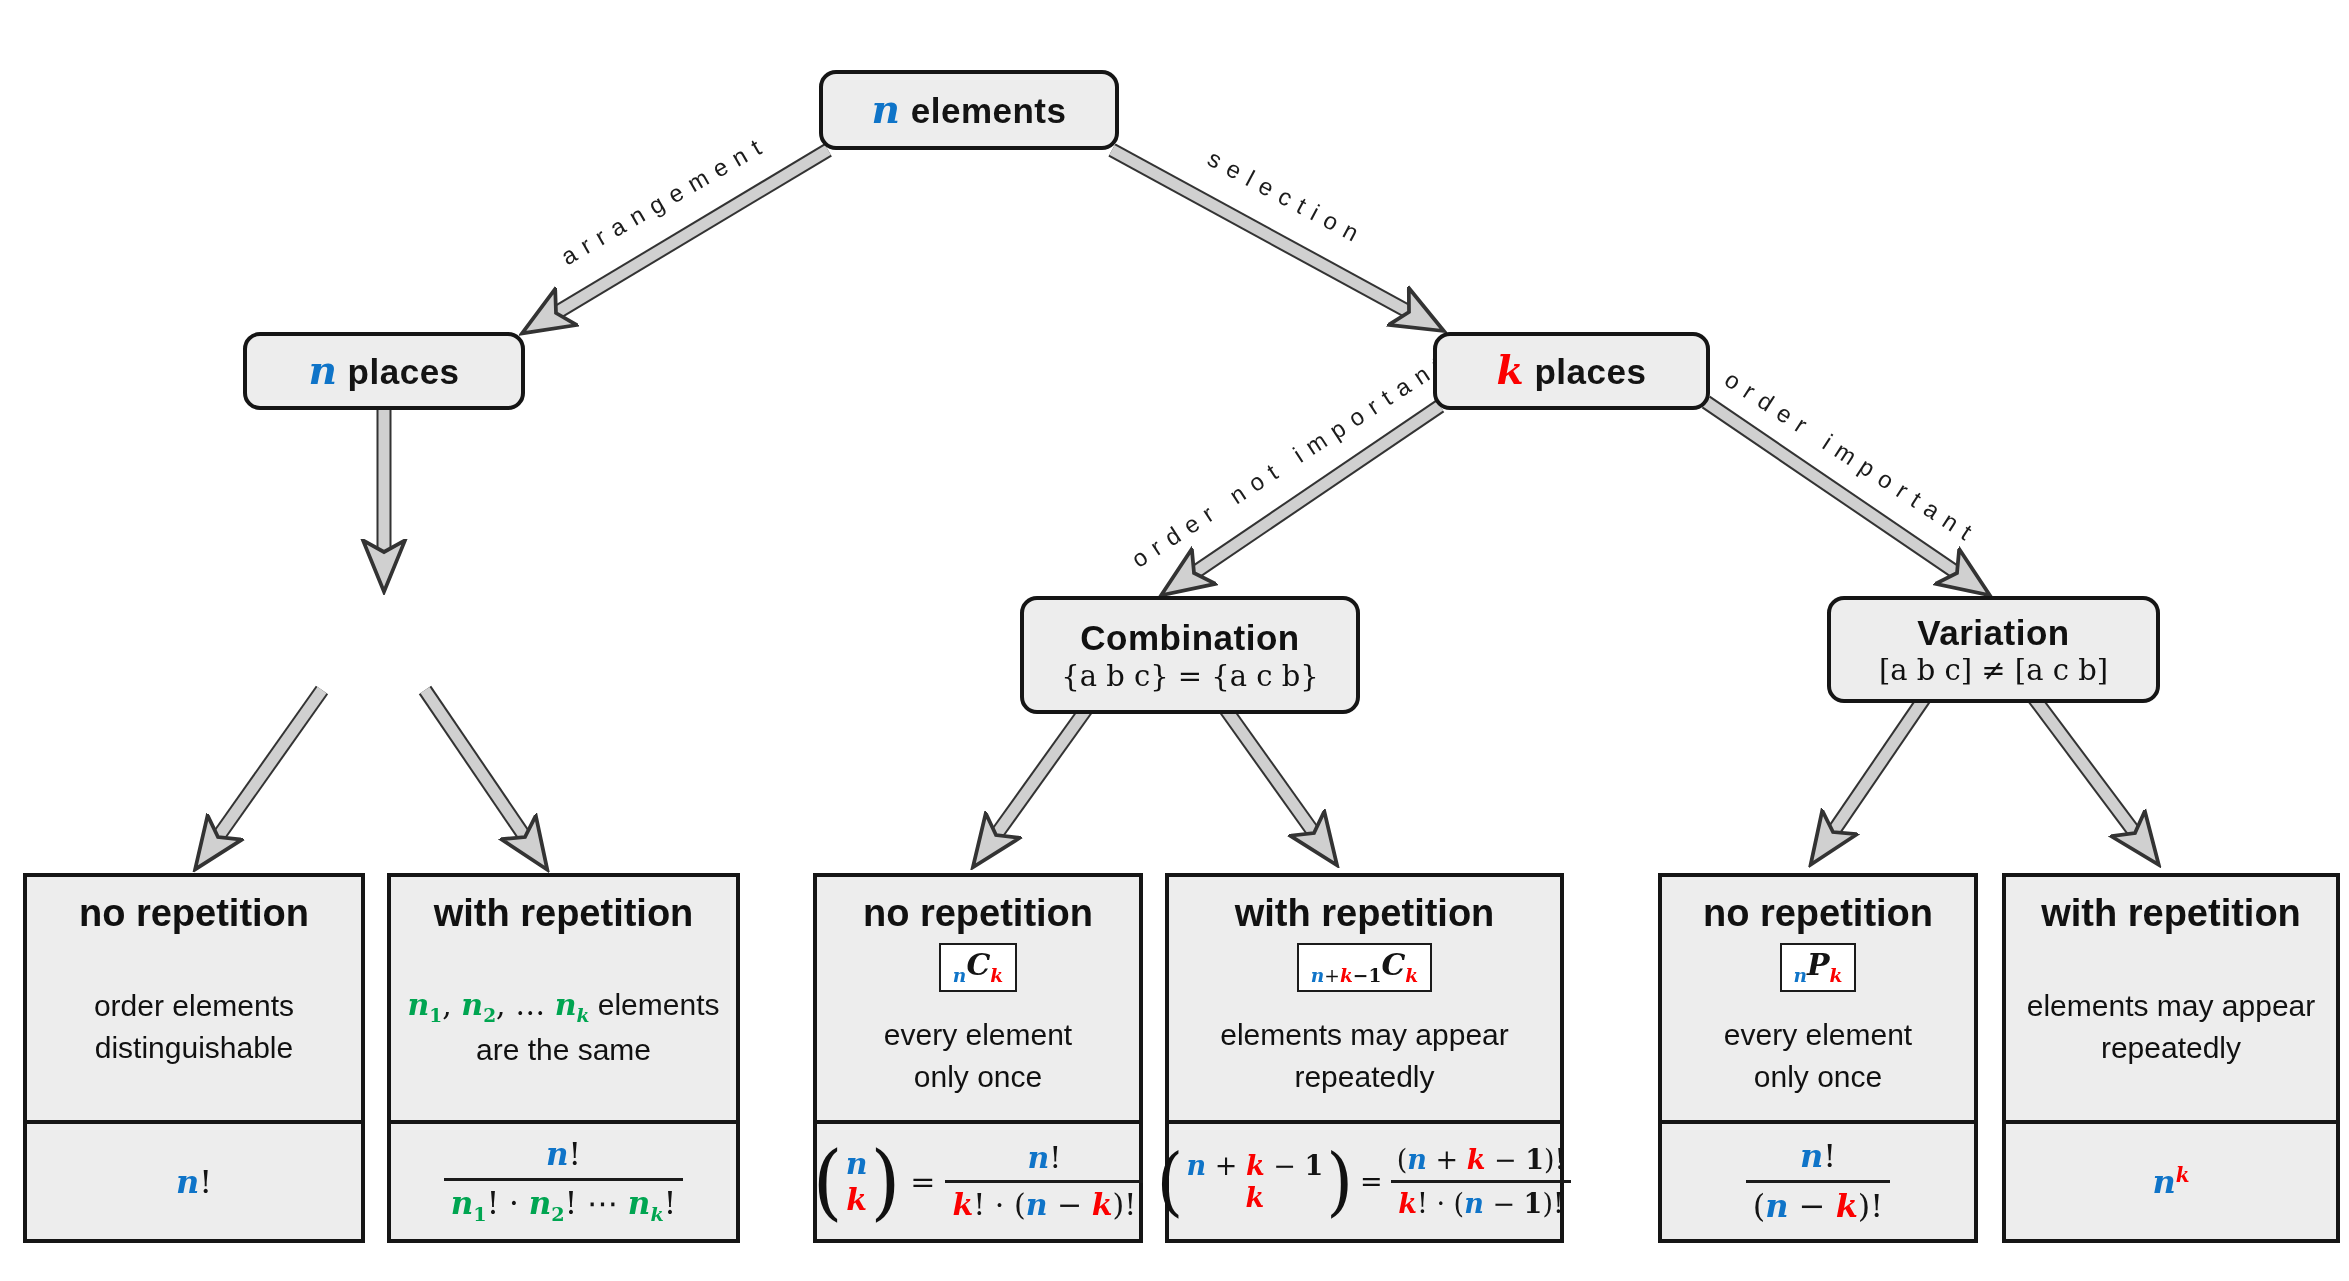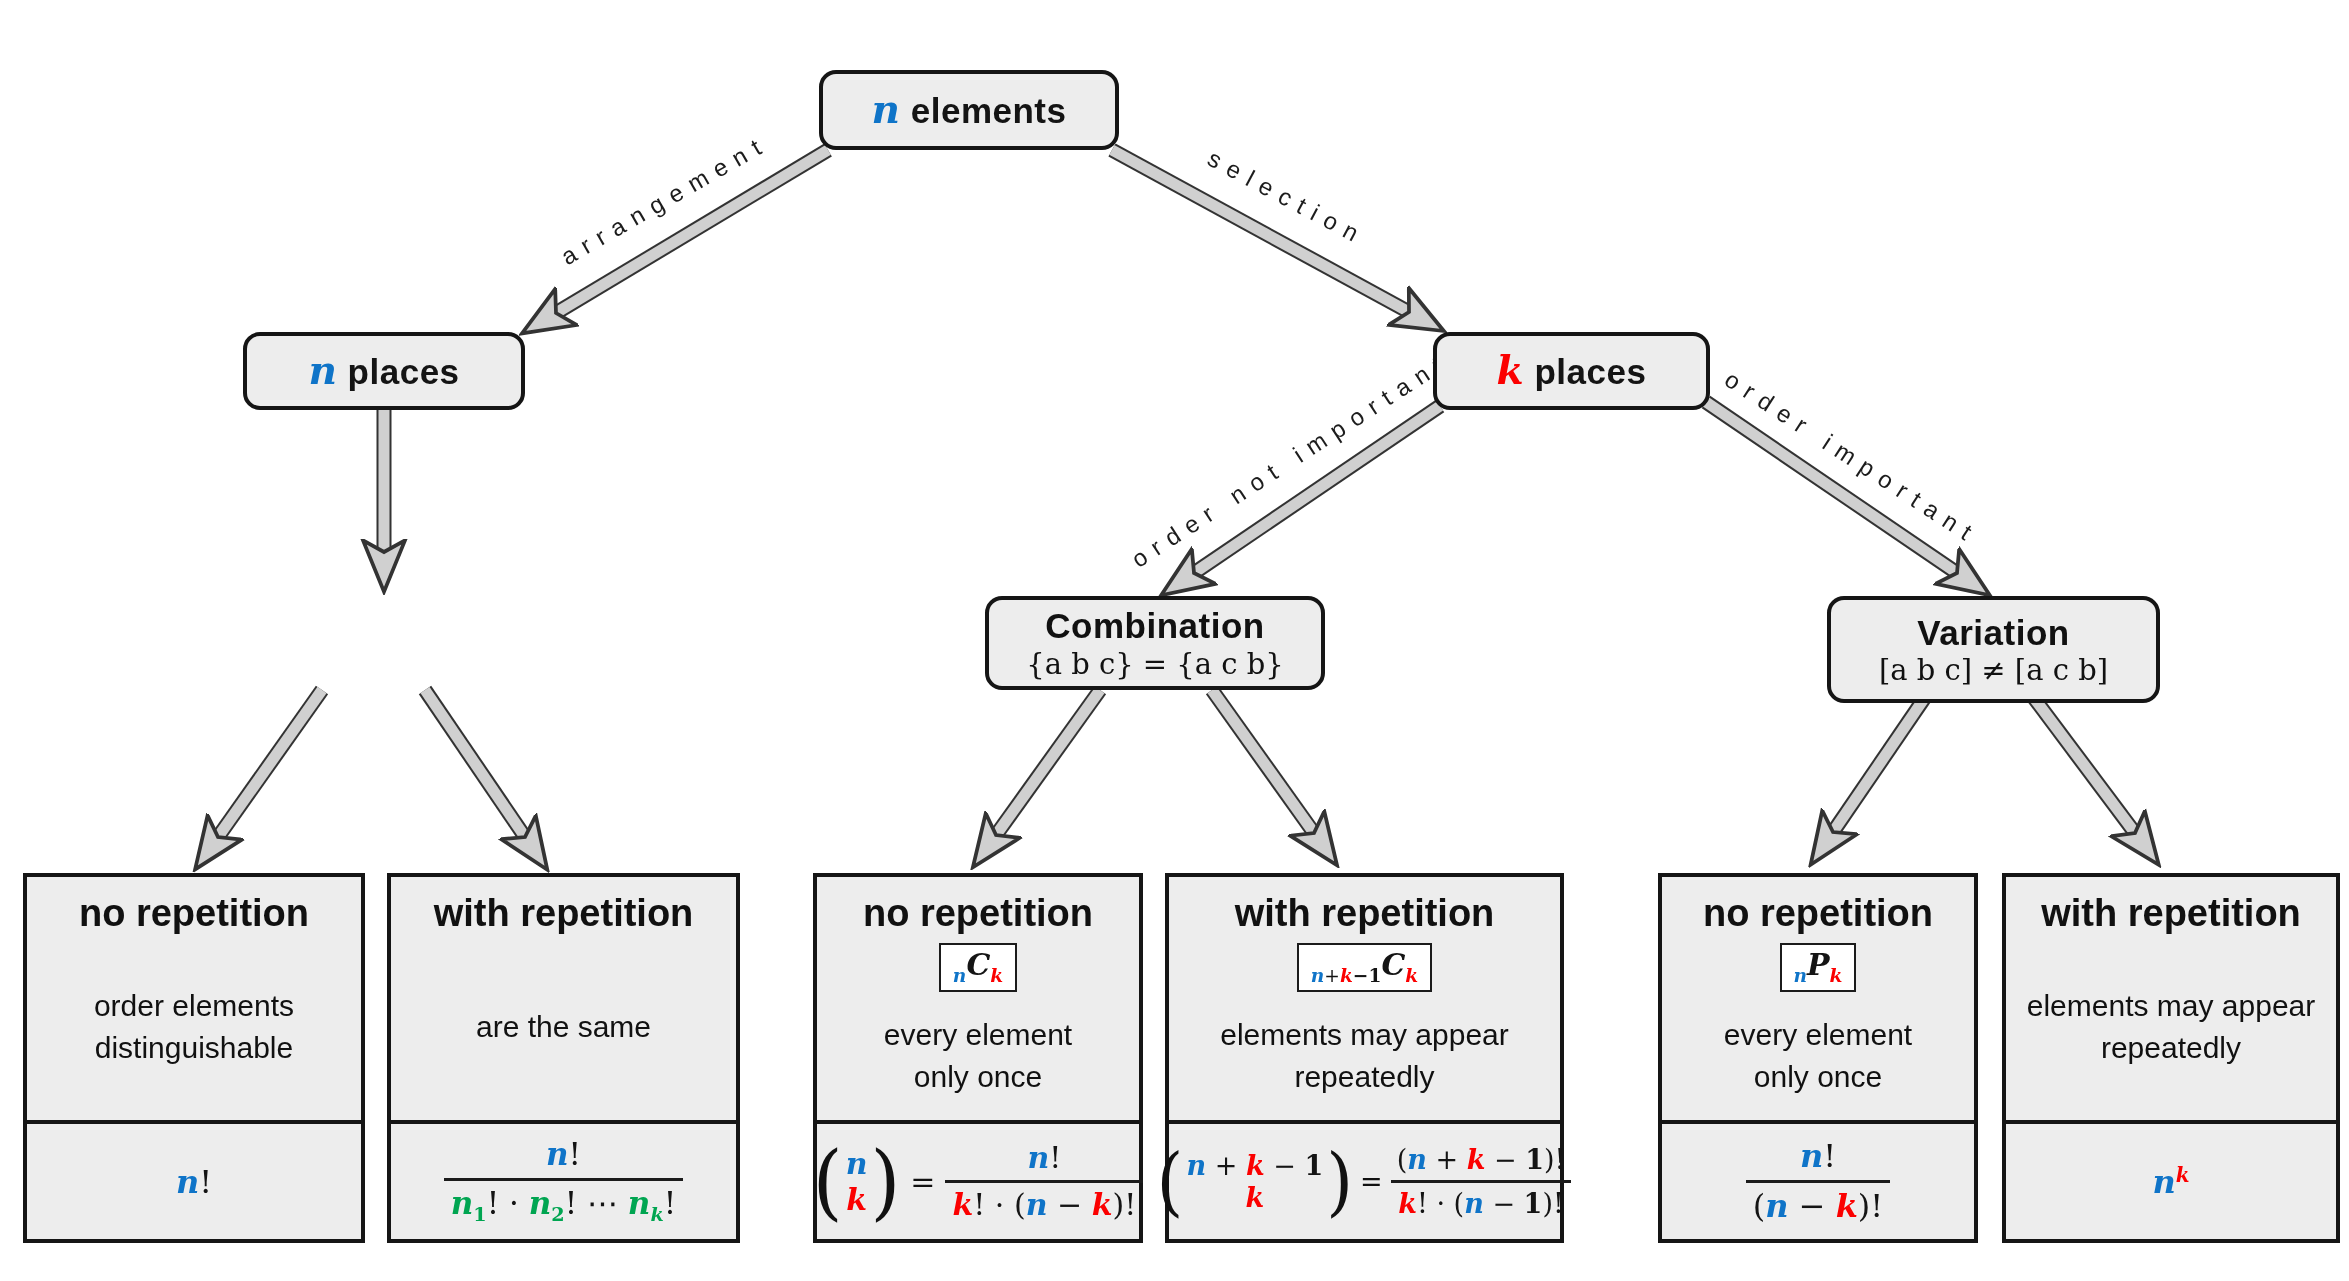--- a/index.html
+++ b/index.html
@@ -144,21 +144,21 @@
 
   <div class="node" style="left:819px;top:70px;width:300px;height:80px;">
     <div class="node-title"><span class="tok c-b s-i">n</span><span class="tok c-k s-h"> elements</span></div>
   </div>
 
   <div class="node" style="left:1433px;top:332px;width:277px;height:78px;">
     <div class="node-title"><span class="tok c-r s-i">k</span><span class="tok c-k s-h"> places</span></div>
   </div>
 
 
-  <div class="node" style="left:985px;top:596px;width:340px;height:94px;text-align:right;">
+  <div class="node" style="left:1020px;top:596px;width:340px;height:118px;text-align:right;">
     <div class="node-title">Combination</div>
     <div class="node-sub">{a b c} = {a c b}</div>
   </div>
 
   <div class="node" style="left:1827px;top:596px;width:333px;height:107px;">
     <div class="node-title">Variation</div>
     <div class="node-sub">[a b c] ≠ [a c b]</div>
   </div>
 
   <div class="leaf" style="left:23px;top:873px;width:342px;height:370px;">
@@ -171,20 +171,21 @@
     </div>
     <div class="leaf-formula">
       <span><span class="tok c-b s-i">n</span><span class="tok c-k s-p">!</span></span>
     </div>
   </div>
 
   <div class="leaf" style="left:387px;top:873px;width:353px;height:370px;">
     <div class="leaf-top">
       <div class="leaf-heading">with repetition</div>
       <div class="desc">
+        <span><span class="tok c-g s-i">n</span><span class="tok c-g s-n pos-sub">1</span><span class="tok c-k s-p">, </span><span class="tok c-g s-i">n</span><span class="tok c-g s-n pos-sub">2</span><span class="tok c-k s-p">, … </span><span class="tok c-g s-i">n</span><span class="tok c-g s-i pos-sub">k</span><span class="tok c-k s-d"> elements</span></span>
         <span>are the same</span>
       </div>
     </div>
     <div class="leaf-formula" style="font-size:31px;">
       <span class="frac">
         <span class="fnum"><span class="tok c-b s-i">n</span><span class="tok c-k s-p">!</span></span>
         <span class="fden"><span class="tok c-g s-i">n</span><span class="tok c-g s-n pos-sub">1</span><span class="tok c-k s-p">! · </span><span class="tok c-g s-i">n</span><span class="tok c-g s-n pos-sub">2</span><span class="tok c-k s-p">! ⋯ </span><span class="tok c-g s-i">n</span><span class="tok c-g s-i pos-sub">k</span><span class="tok c-k s-p">!</span></span>
       </span>
     </div>
   </div>

